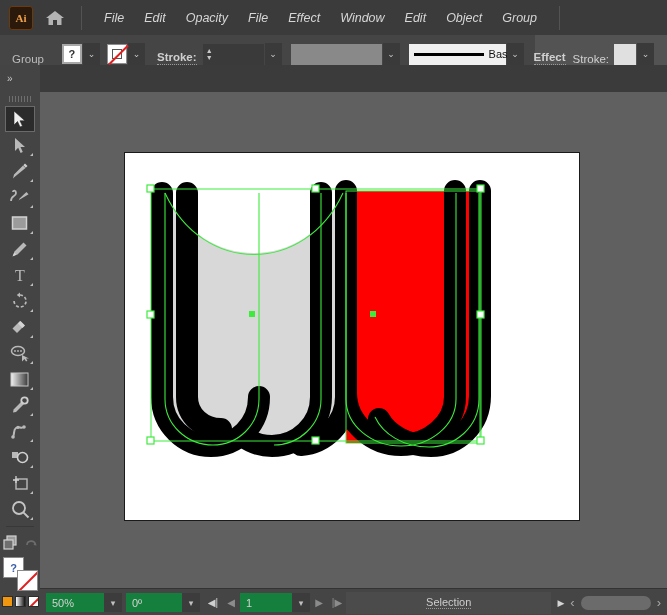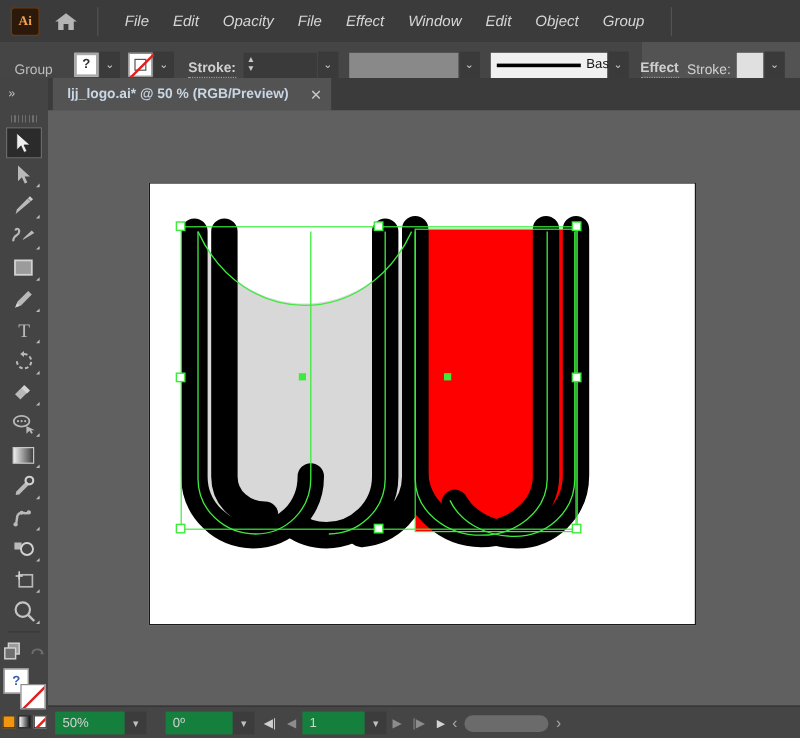--- a/index.html
+++ b/index.html
@@ -268,24 +268,20 @@
 
     <div class="cb-text" style="margin-left:7px;">Stroke:</div>
     <div style="display:flex;align-items:center;margin-left:5px;">
       <div class="style-box"></div>
       <div class="dd-arrow">⌄</div>
     </div>
   </div>
 
   <div class="tabbar">
     <div class="panel-expand">»</div>
-    <div class="tab">
-      <div class="tab-title">ljj_logo.ai* @ 50 % (RGB/Preview)</div>
-      <div class="tab-close">✕</div>
-    </div>
   </div>
 
   <div class="toolbar">
     <div class="tb-grip">
         <i></i>
       </div>
 
     <div class="tool active">
       <svg width="14" height="18" viewBox="0 0 14 18">
           <path d="M1 1 L1 15 L4.5 11.5 L7 17 L9.5 16 L7 10.8 L12 10.8 Z" fill="#efefef" stroke="#222" stroke-width="0.6"></path>
@@ -489,34 +485,37 @@
       </svg>
 
     </div>
   </div>
 
   <div class="statusbar">
     <div style="display:flex;align-items:center;margin-left:6px;">
       <div class="sb-field" style="width:58px;">50%</div>
       <div class="sb-arrow">▾</div>
     </div>
-    <div style="display:flex;align-items:flex-start;margin-left:16px;">
+    <div style="display:flex;align-items:flex-start;margin-left:4px;">
       <div class="sb-field" style="width:56px;">0º</div>
       <div class="sb-arrow">▾</div>
     </div>
 
     <div class="sb-nav" style="margin-left:4px;color:#cfcfcf;">◀|</div>
     <div class="sb-nav">◀</div>
     <div style="display:flex;align-items:center;">
       <div class="sb-field" style="width:52px;">1</div>
       <div class="sb-arrow">▾</div>
     </div>
     <div class="sb-nav">▶</div>
     <div class="sb-nav">|▶</div>
 
+    <div class="sb-status">
+      <u>Selection</u>
+    </div>
 
     <div class="sb-right">
       <span style="color:#d4d4d4;font-size:9px;">▶</span>
       <span style="color:#a8a8a8;font-size:13px;">‹</span>
       <div class="scrollthumb"></div>
       <span style="color:#a8a8a8;font-size:13px;">›</span>
     </div>
   </div>
 
 </div>

